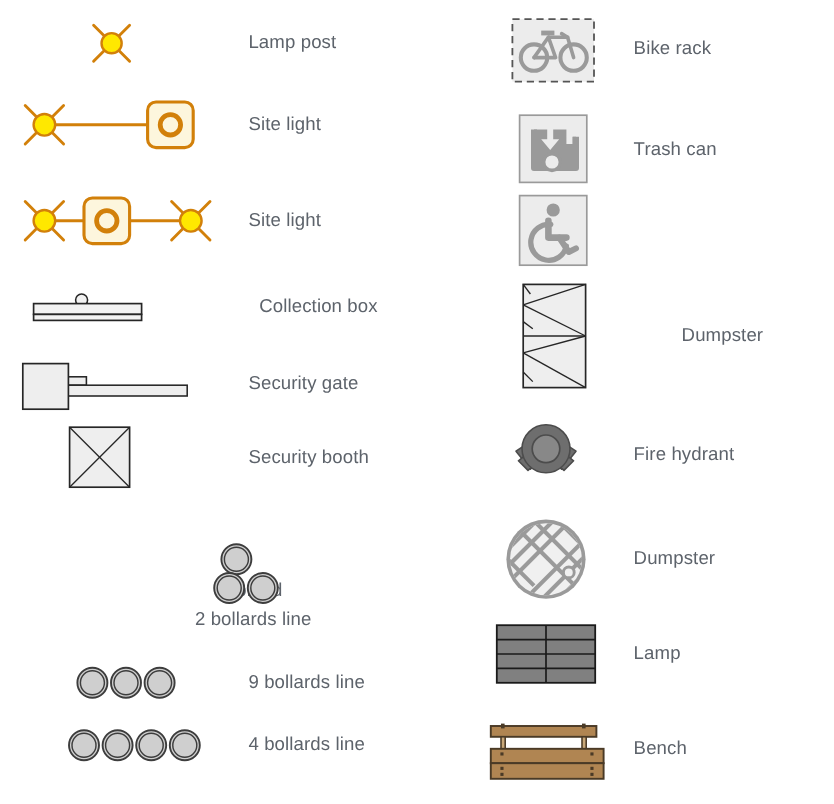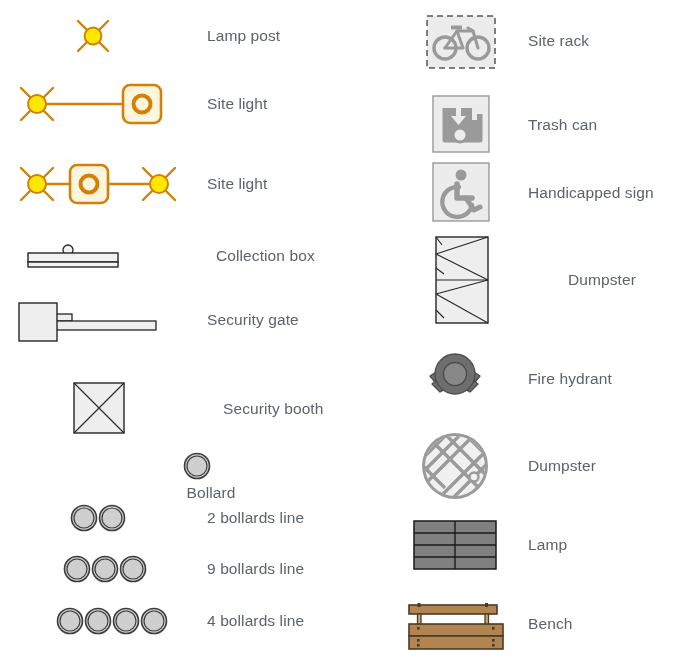--- a/index.html
+++ b/index.html
@@ -138,21 +138,21 @@
       <div class="glyph">
         <svg width="160" height="56" viewBox="0 0 160 56">
           <rect x="43" y="22" width="16" height="7" fill="#eeeeee" stroke="#262626" stroke-width="1.3"></rect>
           <rect x="43" y="29" width="100" height="9" fill="#eeeeee" stroke="#262626" stroke-width="1.3"></rect>
           <rect x="6" y="11" width="38" height="38" fill="#eeeeee" stroke="#262626" stroke-width="1.4"></rect>
         </svg>
       </div>
       <div class="label">Security gate</div>
     </div>
 
-    <div class="entry" style="top:377px;padding-left:16px;">
+    <div class="entry" style="top:350px;">
       <div class="glyph" style="height:64px;">
         <svg width="160" height="64" viewBox="0 0 160 64">
           <rect x="45" y="6" width="50" height="50" fill="#eeeeee" stroke="#262626" stroke-width="1.4"></rect>
           <line x1="45" y1="6" x2="95" y2="56" stroke="#262626" stroke-width="1.1"></line>
           <line x1="95" y1="6" x2="45" y2="56" stroke="#262626" stroke-width="1.1"></line>
         </svg>
       </div>
       <div class="label">Security booth</div>
     </div>
 
@@ -161,21 +161,21 @@
         <svg width="160" height="36" viewBox="0 0 160 36">
           <g>
             <circle cx="77" cy="18" r="12.5" fill="#cfcfcf" stroke="#3d3d3d" stroke-width="1.6"></circle>
             <circle cx="77" cy="18" r="10" fill="#cfcfcf" stroke="#3d3d3d" stroke-width="1.2"></circle>
           </g>
         </svg>
       </div>
       <div class="label">Bollard</div>
     </div>
 
-    <div class="entry" style="top:500px;">
+    <div class="entry" style="top:472px;flex-direction:column;">
       <div class="glyph" style="height:36px;">
         <svg width="160" height="36" viewBox="0 0 160 36">
           <g>
             <circle cx="71" cy="18" r="12.5" fill="#cfcfcf" stroke="#3d3d3d" stroke-width="1.6"></circle>
             <circle cx="71" cy="18" r="10" fill="#cfcfcf" stroke="#3d3d3d" stroke-width="1.2"></circle>
             <circle cx="99" cy="18" r="12.5" fill="#cfcfcf" stroke="#3d3d3d" stroke-width="1.6"></circle>
             <circle cx="99" cy="18" r="10" fill="#cfcfcf" stroke="#3d3d3d" stroke-width="1.2"></circle>
           </g>
         </svg>
       </div>
@@ -228,21 +228,21 @@
             <circle cx="78" cy="40" r="11"></circle>
           </g>
           <g stroke="#9a9a9a" fill="none" stroke-width="3" stroke-linecap="round" stroke-linejoin="round">
             <path d="M45 40 L57 23 L73 23 L78 40"></path>
             <path d="M57 23 L63 40 L45 40"></path>
             <path d="M73 23 L68 20"></path>
           </g>
           <rect x="51" y="17.5" width="11" height="4" fill="#9a9a9a"></rect>
         </svg>
       </div>
-      <div class="label">Site rack</div>
+      <div class="label">Bike rack</div>
     </div>
 
     <div class="entry" style="top:92px;">
       <div class="glyph" style="width:110px;height:66px;">
         <svg width="110" height="66" viewBox="0 0 110 66">
           <rect x="33" y="4" width="56" height="56" fill="#ececec" stroke="#9a9a9a" stroke-width="1.4"></rect>
           <path d="M45 16 L56 16 L56 24 L51 24 L58.5 33 L66 24 L61 24 L61 16 L72 16 L72 28 L77 28 L77 22 L80 22 L80 48 L45 48 Z" fill="#9a9a9a"></path>
           <path d="M45 16 L45 48 L80 48 L80 22" fill="none" stroke="#9a9a9a" stroke-width="5" stroke-linejoin="round"></path>
           <circle cx="60" cy="43" r="7" fill="#ececec" stroke="#9a9a9a" stroke-width="3"></circle>
         </svg>
@@ -253,21 +253,20 @@
     <div class="entry" style="top:160px;">
       <div class="glyph" style="width:110px;height:66px;">
         <svg width="110" height="66" viewBox="0 0 110 66">
           <rect x="33" y="3" width="56" height="58" fill="#ececec" stroke="#9a9a9a" stroke-width="1.4"></rect>
           <circle cx="61" cy="15" r="5.5" fill="#9a9a9a"></circle>
           <path d="M57 24 L57 38 L72 38" fill="none" stroke="#9a9a9a" stroke-width="5.5" stroke-linecap="round" stroke-linejoin="round"></path>
           <path d="M66 38 L74 50 L80 47" fill="none" stroke="#9a9a9a" stroke-width="5" stroke-linecap="round" stroke-linejoin="round"></path>
           <path d="M59 27 A15 15 0 1 0 72 45" fill="none" stroke="#9a9a9a" stroke-width="4.4" stroke-linecap="round"></path>
         </svg>
       </div>
-      <div class="label">Handicapped sign</div>
     </div>
 
     <div class="entry" style="top:232px;gap:40px;">
       <div class="glyph" style="width:110px;height:96px;">
         <svg width="110" height="96" viewBox="0 0 110 96">
           <rect x="36" y="5" width="52" height="86" fill="#eeeeee" stroke="#262626" stroke-width="1.4"></rect>
           <line x1="36" y1="48" x2="88" y2="48" stroke="#262626" stroke-width="1.2"></line>
           <g stroke="#262626" stroke-width="1.1" fill="none">
             <path d="M36 5 L42 13"></path>
             <path d="M36 22 L88 5"></path>

